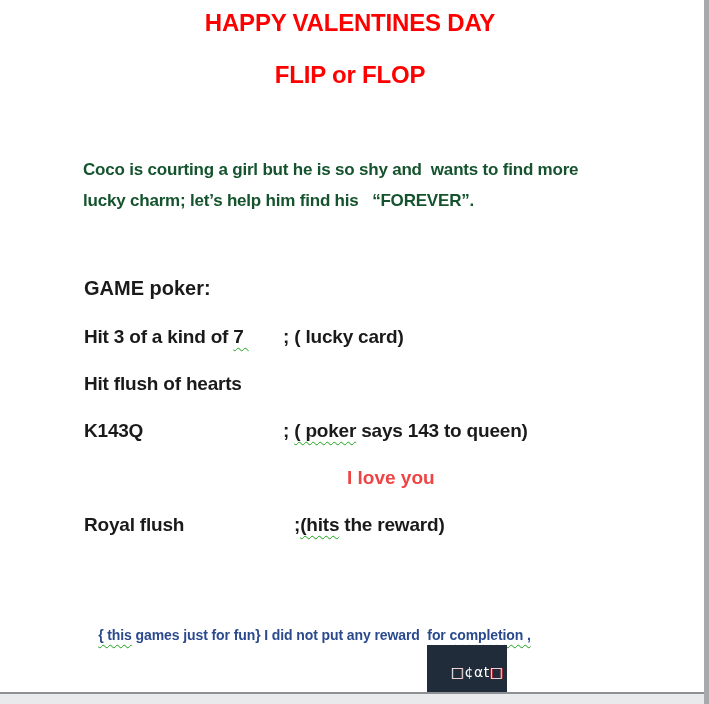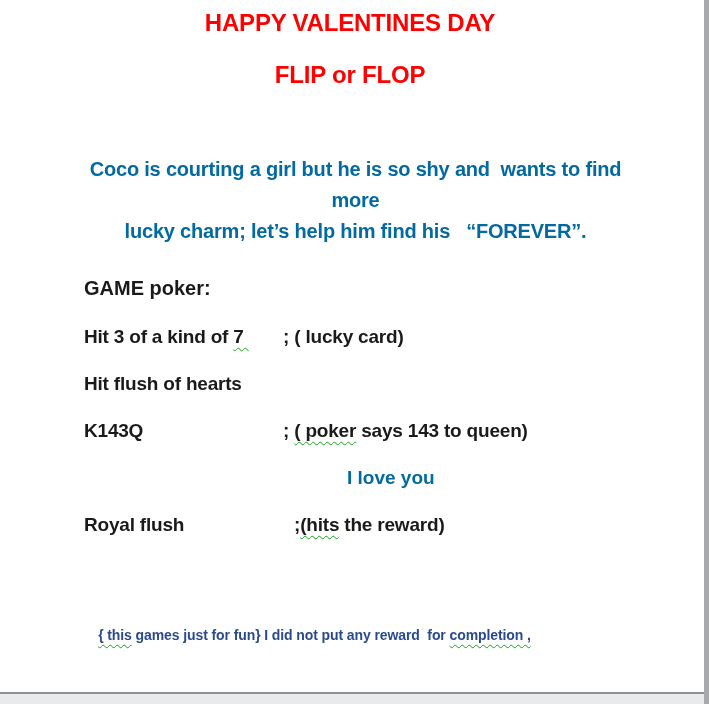--- a/index.html
+++ b/index.html
@@ -15,44 +15,43 @@
   .h1,.h2{
     left:0;right:9px;text-align:center;
     color:#FE0000;font-weight:bold;font-size:24px;
     letter-spacing:-0.2px;line-height:1.1;
   }
   .h1{top:10px;}
   .h2{top:62px;}
   
   .intro{
     left:83px;top:154px;width:545px;
-    color:#0369a1;font-weight:bold;font-size:20px;
+    color:#14532d;font-weight:bold;font-size:17px;
     line-height:31px;letter-spacing:-0.2px;
     white-space:pre-wrap;
-    text-align:center;
   }
   
   .game-heading{
     left:84px;top:276px;
     color:#1A1A1A;font-weight:600;font-size:20px;line-height:1.2;
   }
   .row{
     left:84px;display:flex;
     color:#1A1A1A;font-weight:600;font-size:19px;
     letter-spacing:-0.2px;line-height:1.25;
   }
   .row .lbl{flex:0 0 199px;white-space:pre;}
   .row .desc{white-space:pre;}
   .row-1{top:325px;}
   .row-2{top:372px;}
   .row-3{top:419px;}
   .row-5{top:513px;gap:11px;}
   .love{
     left:347px;top:466px;
-    color:#0369a1;font-weight:600;font-size:19px;line-height:1.25;
+    color:#ef4444;font-weight:600;font-size:19px;line-height:1.25;
   }
   
   .sq{
     text-decoration-line:underline;
     text-decoration-style:wavy;
     text-decoration-color:#17A317;
     text-decoration-thickness:1px;
     text-underline-offset:4px;
   }
   
@@ -115,17 +114,20 @@
 
   <div class="abs row row-5">
     <span class="lbl"><span>Royal flush</span></span>
     <span class="desc"><span>;</span><span class="sq">(hits</span><span> the reward)</span></span>
   </div>
 
   <div class="abs note">
     <span class="sq">{ this</span><span> games just for fun} I did not put any reward  for </span><span class="sq">completion ,</span>
   </div>
 
+  <div class="abs badge">
+    <span class="box">□</span><span>¢αt</span><span class="box">□</span>
+  </div>
 
   <div class="abs right-edge"></div>
   <div class="abs bottom-edge"></div>
 
 </div>
 
 </body></html>

